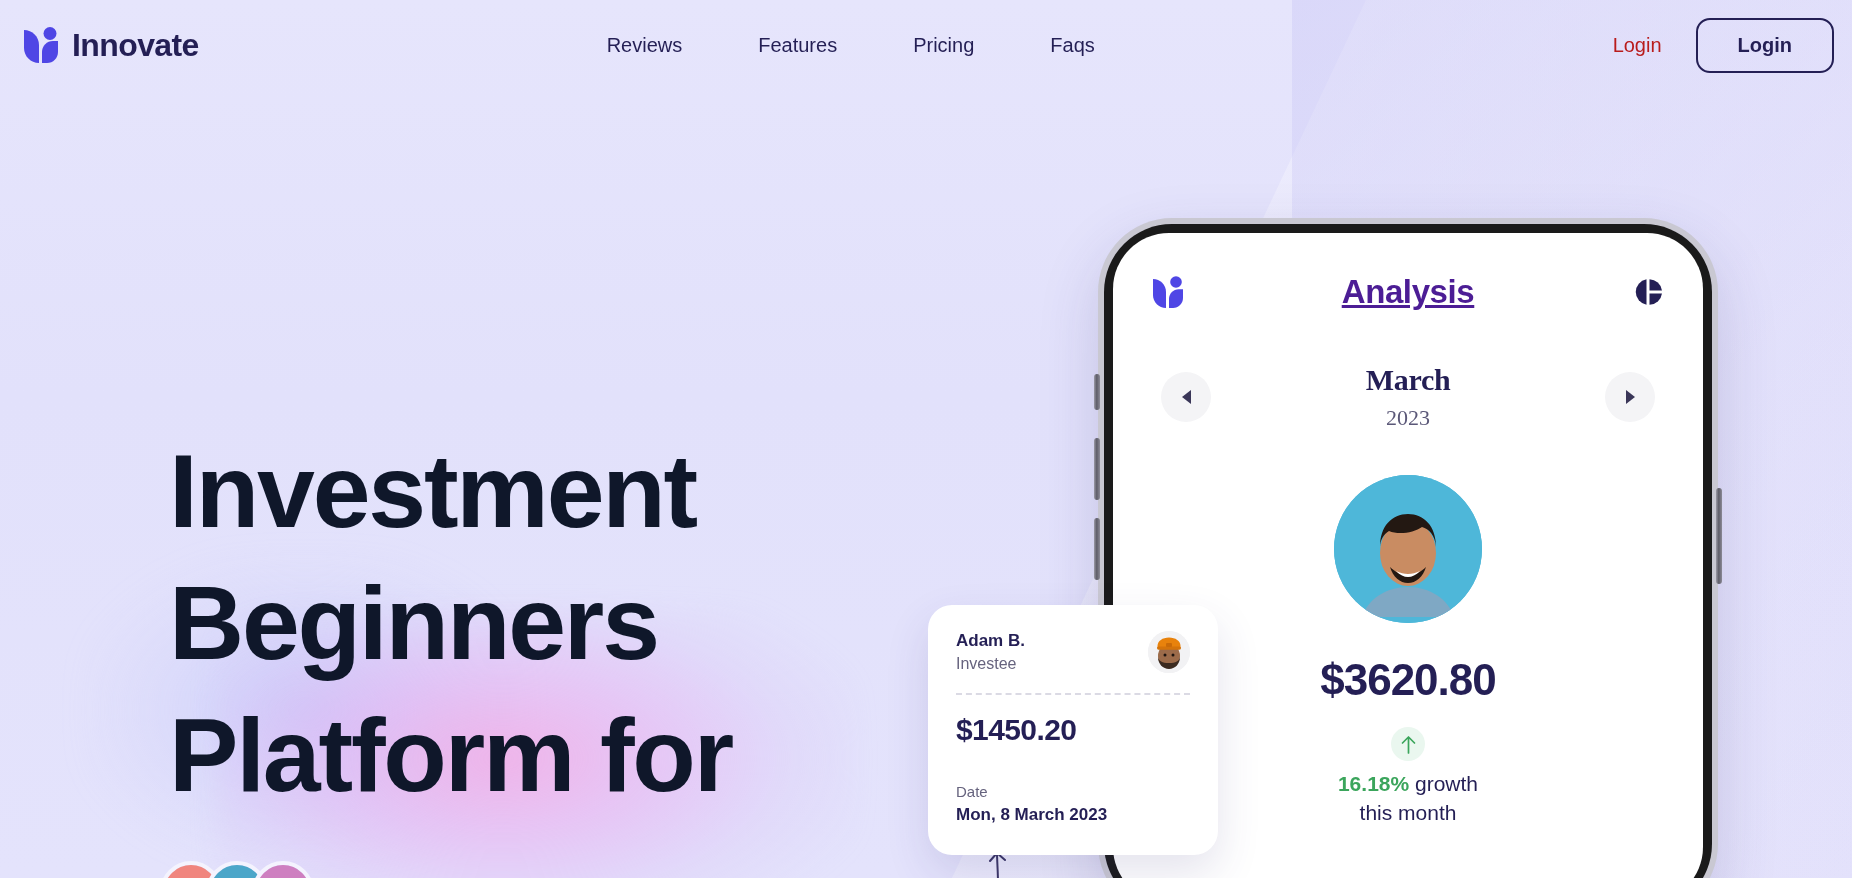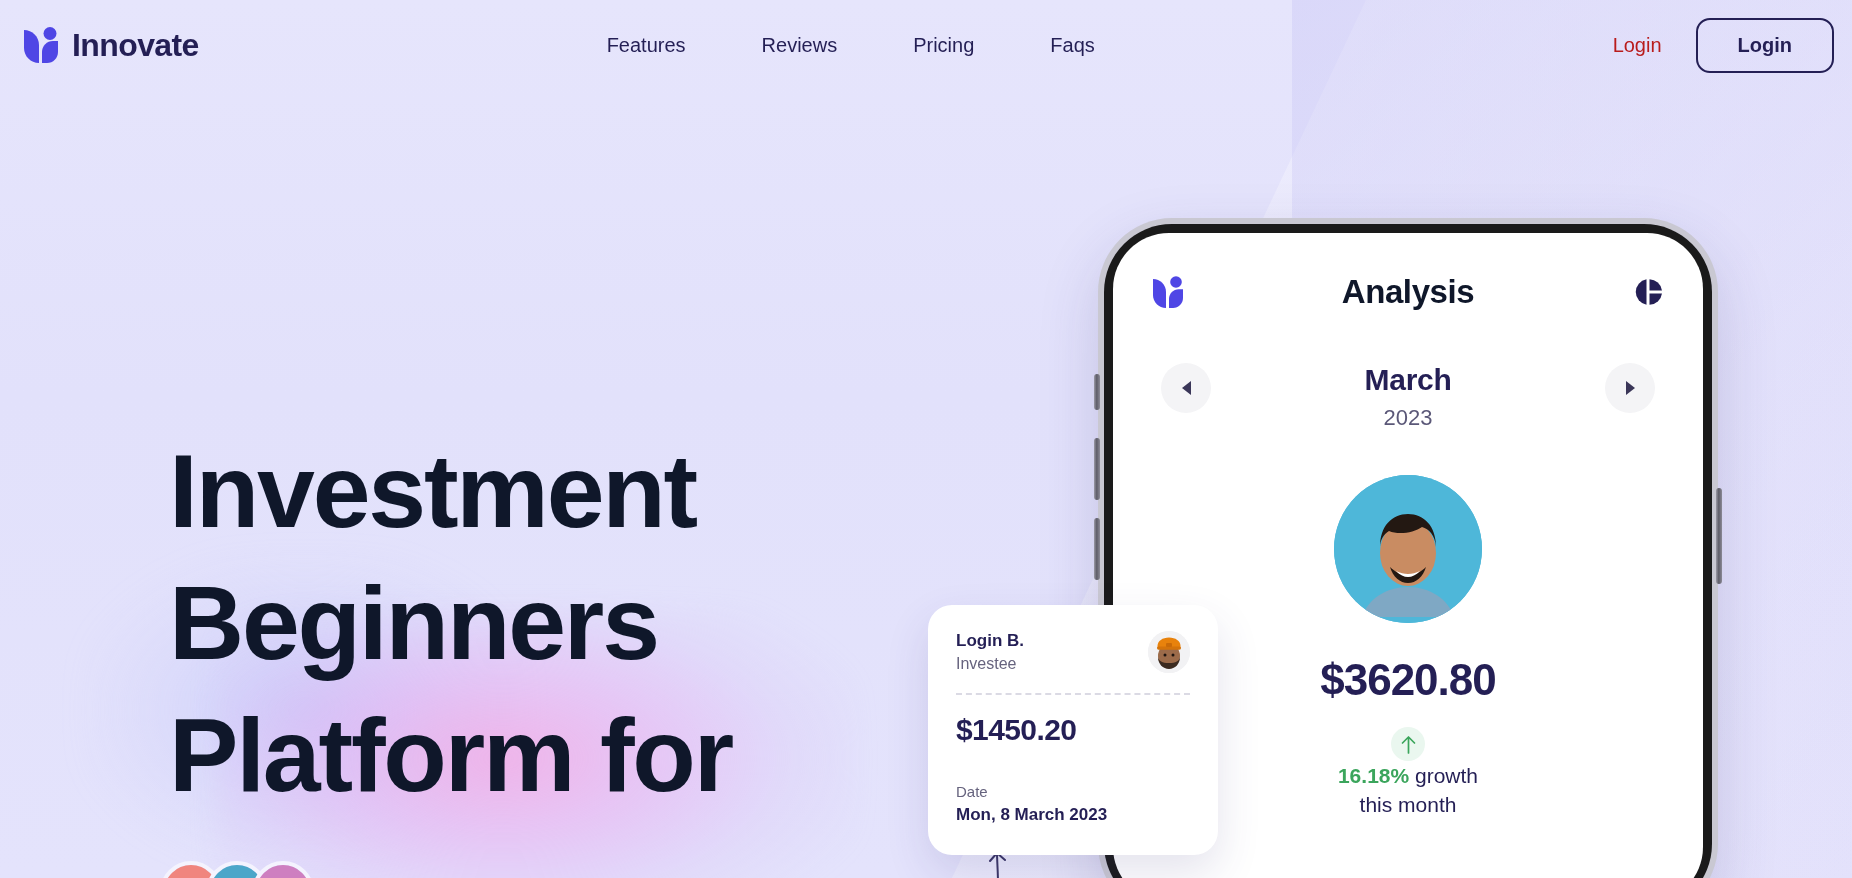--- a/index.html
+++ b/index.html
@@ -238,31 +238,34 @@
   }
   .app-topbar {
     display: flex;
     align-items: center;
     justify-content: space-between;
     margin-top: 10px;
   }
   .app-title {
     font-size: 33px;
     font-weight: 700;
-    color: #0f172a;
+    color: #4c1d95;
     letter-spacing: -0.4px;
+    text-decoration: underline;
   }
   .app-logo { width: 30px; height: 32px; display: block; }
   .app-menu { width: 30px; height: 30px; display: block; }
 
   .month-row {
     display: flex;
+    align-items: center;
     justify-content: space-between;
     margin-top: 52px;
     padding: 0 8px;
+    font-family: Liberation Serif, serif;
   }
   .circ-btn {
     width: 50px; height: 50px;
     border-radius: 50%;
     background: #F4F4F6;
     border: none;
     display: flex;
     align-items: center;
     justify-content: center;
     cursor: pointer;
@@ -319,21 +322,21 @@
     margin: 22px auto 0 auto;
     display: flex;
     align-items: center;
     justify-content: center;
   }
   .growth-arrow svg { display: block; }
 
   .growth-line {
     text-align: center;
     font-size: 21px;
-    margin-top: 0;
+    margin-top: 8px;
     color: #241F55;
     font-weight: 500;
     line-height: 1.4;
   }
   .growth-pct { color: #3BA55C; font-weight: 600; }
 
   
   .float-card {
     position: absolute;
     left: 928px;
@@ -414,24 +417,24 @@
     <svg class="brand-mark" viewBox="0 0 34 36">
       <path d="M15 36C6.7 36 0 29.3 0 21V3C8.3 3 15 9.7 15 18V36Z" fill="#4F46E5"></path>
       <path d="M18 36V25c0-6.1 4.9-11 11-11h5v11c0 6.1-4.9 11-11 11h-5z" fill="#4F46E5"></path>
       <circle cx="26" cy="6.5" r="6.5" fill="#4F46E5"></circle>
     </svg>
     <span class="brand-name">Innovate</span>
   </div>
 
   <nav class="nav">
     <div class="nav-item">
+      <span>Reviews</span>
+    </div>
+    <div class="nav-item">
       <span>Features</span>
-    </div>
-    <div class="nav-item">
-      <span>Reviews</span>
     </div>
     <div class="nav-item">
       <span>Pricing</span>
     </div>
     <div class="nav-item">
       <span>Faqs</span>
     </div>
   </nav>
 
   <div class="header-right">
@@ -557,21 +560,21 @@
       </div>
 
     </div>
   </div>
 </div>
 
 <div class="float-card">
 
   <div class="fc-top">
     <div>
-      <div class="fc-name">Login B.</div>
+      <div class="fc-name">Adam B.</div>
       <div class="fc-role">Investee</div>
     </div>
     <div class="fc-avatar">
       <svg viewBox="0 0 42 42">
         <rect width="42" height="42" fill="#F2F2F4"></rect>
         <ellipse cx="21" cy="25" rx="11" ry="12" fill="#9C6B4A"></ellipse>
         <path d="M10 26c0 7 5 12 11 12s11-5 11-12c-1 4-4 6-11 6s-10-2-11-6z" fill="#3C2B20"></path>
         <path d="M9.5 15c0-5 5-8.5 11.5-8.5S32.5 10 32.5 15v2h-23v-2z" fill="#E8820C"></path>
         <rect x="9" y="15.5" width="24" height="3.2" rx="1.6" fill="#D4730A"></rect>
         <rect x="18" y="12" width="6" height="4" rx="1" fill="#C96A08"></rect>

